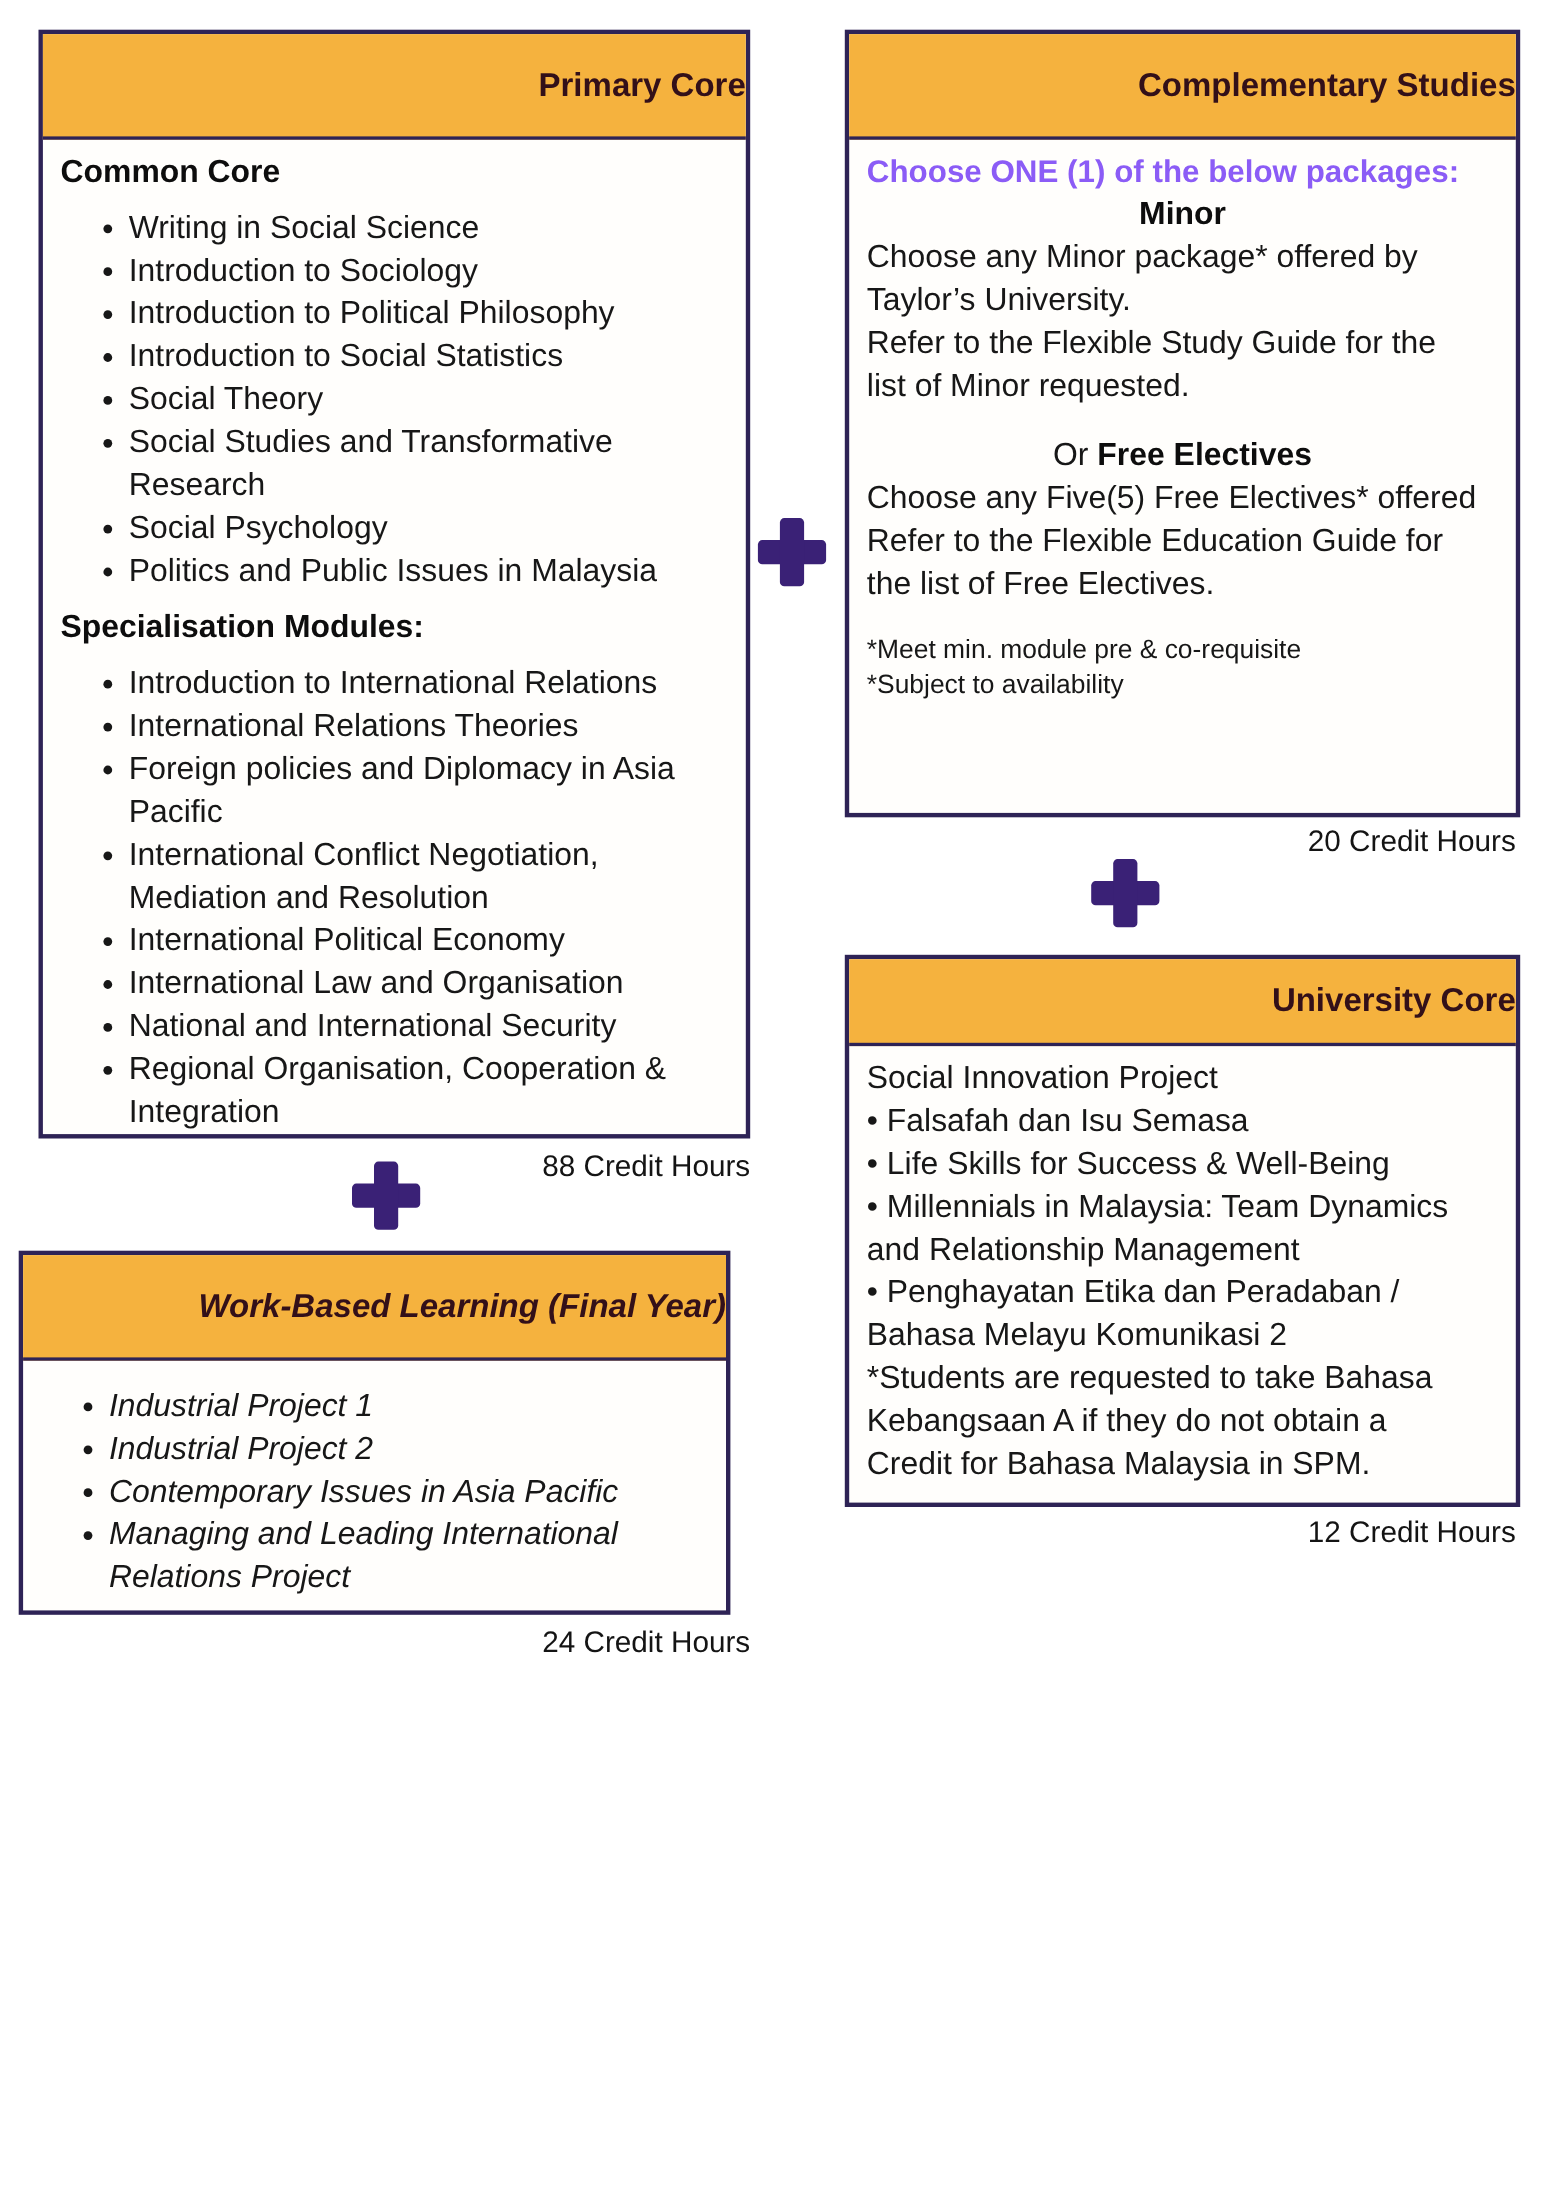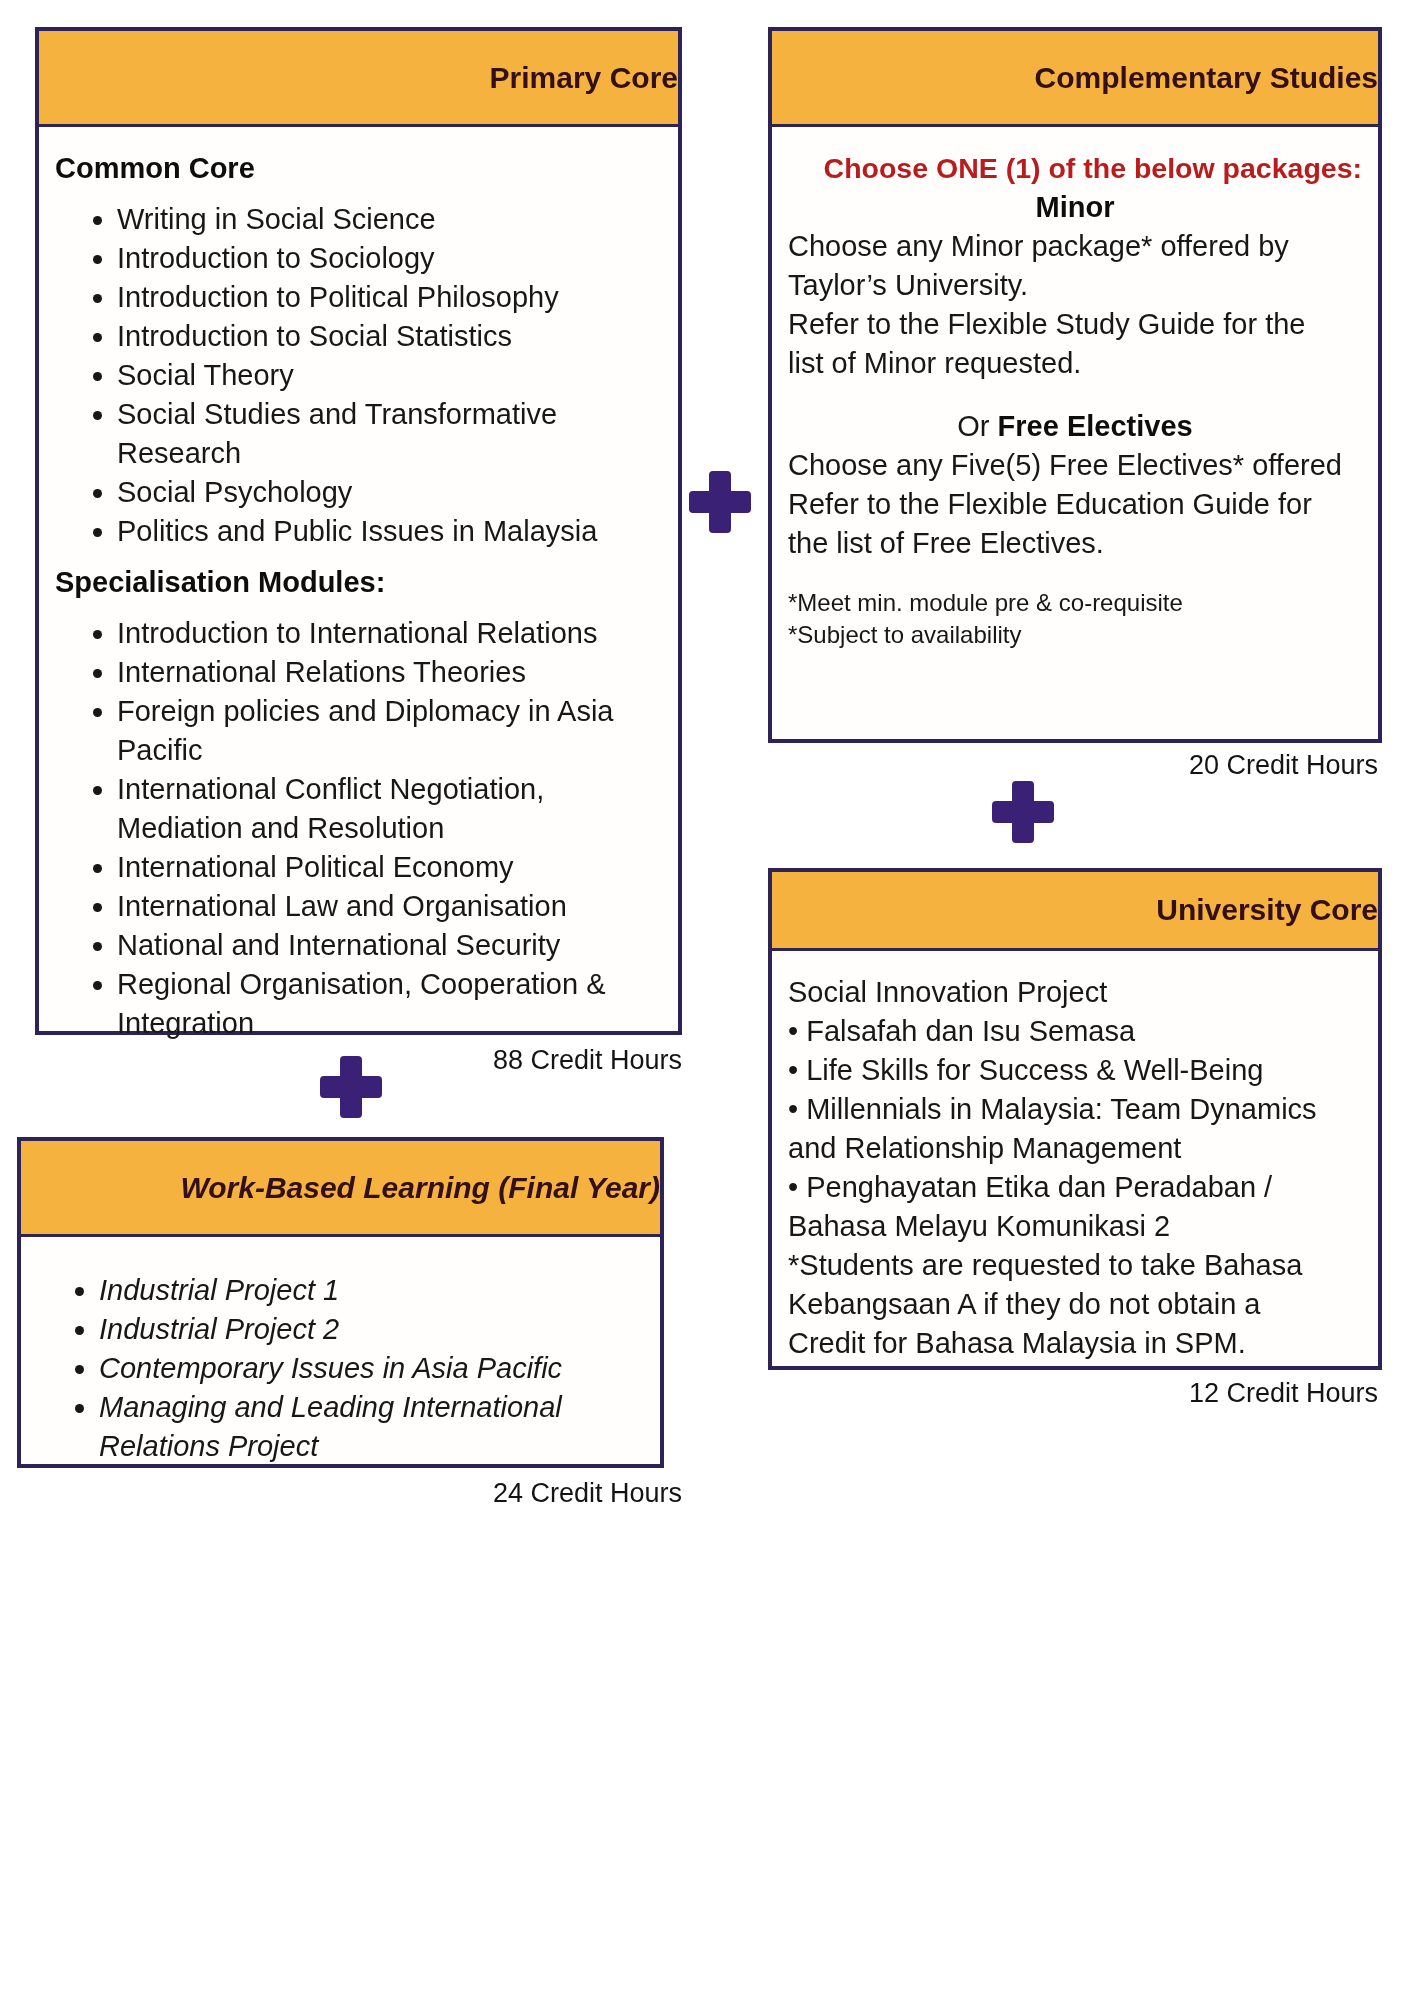--- a/index.html
+++ b/index.html
@@ -32,42 +32,41 @@
     display:flex;align-items:center;justify-content:flex-end;padding-left:48px;
   }
   .box-header.tall{height:96px;}
   .box-header.short{height:79px;}
   .box-title{
     font-weight:bold;
     font-size:30px;
     color:var(--header-text);
   }
   .box-content{
-    padding:22px 16px 0 16px;
+    padding:10px 16px 0 16px;
     font-size:29px;
     line-height:39px;
   }
   .section-heading{
     font-weight:bold;
     color:#0d0d0d;
   }
   ul.module-list{
     margin:12px;
     padding-left:50px;
     list-style:disc outside;
   }
   ul.module-list li{
     line-height:39px;
   }
   .cs-intro{
     font-weight:bold;
     font-size:28.5px;
     white-space:nowrap;
-    color:#b91c1c;
-    text-align:right;
+    color:#8b5cf6;
   }
   .center-line{text-align:center;}
   .bold-inline{font-weight:bold;color:#0d0d0d;}
   .body-line{white-space:nowrap;}
   .spacer{height:24px;}
   .footnote{
     font-size:24px;
     line-height:32px;
     white-space:nowrap;
   }

